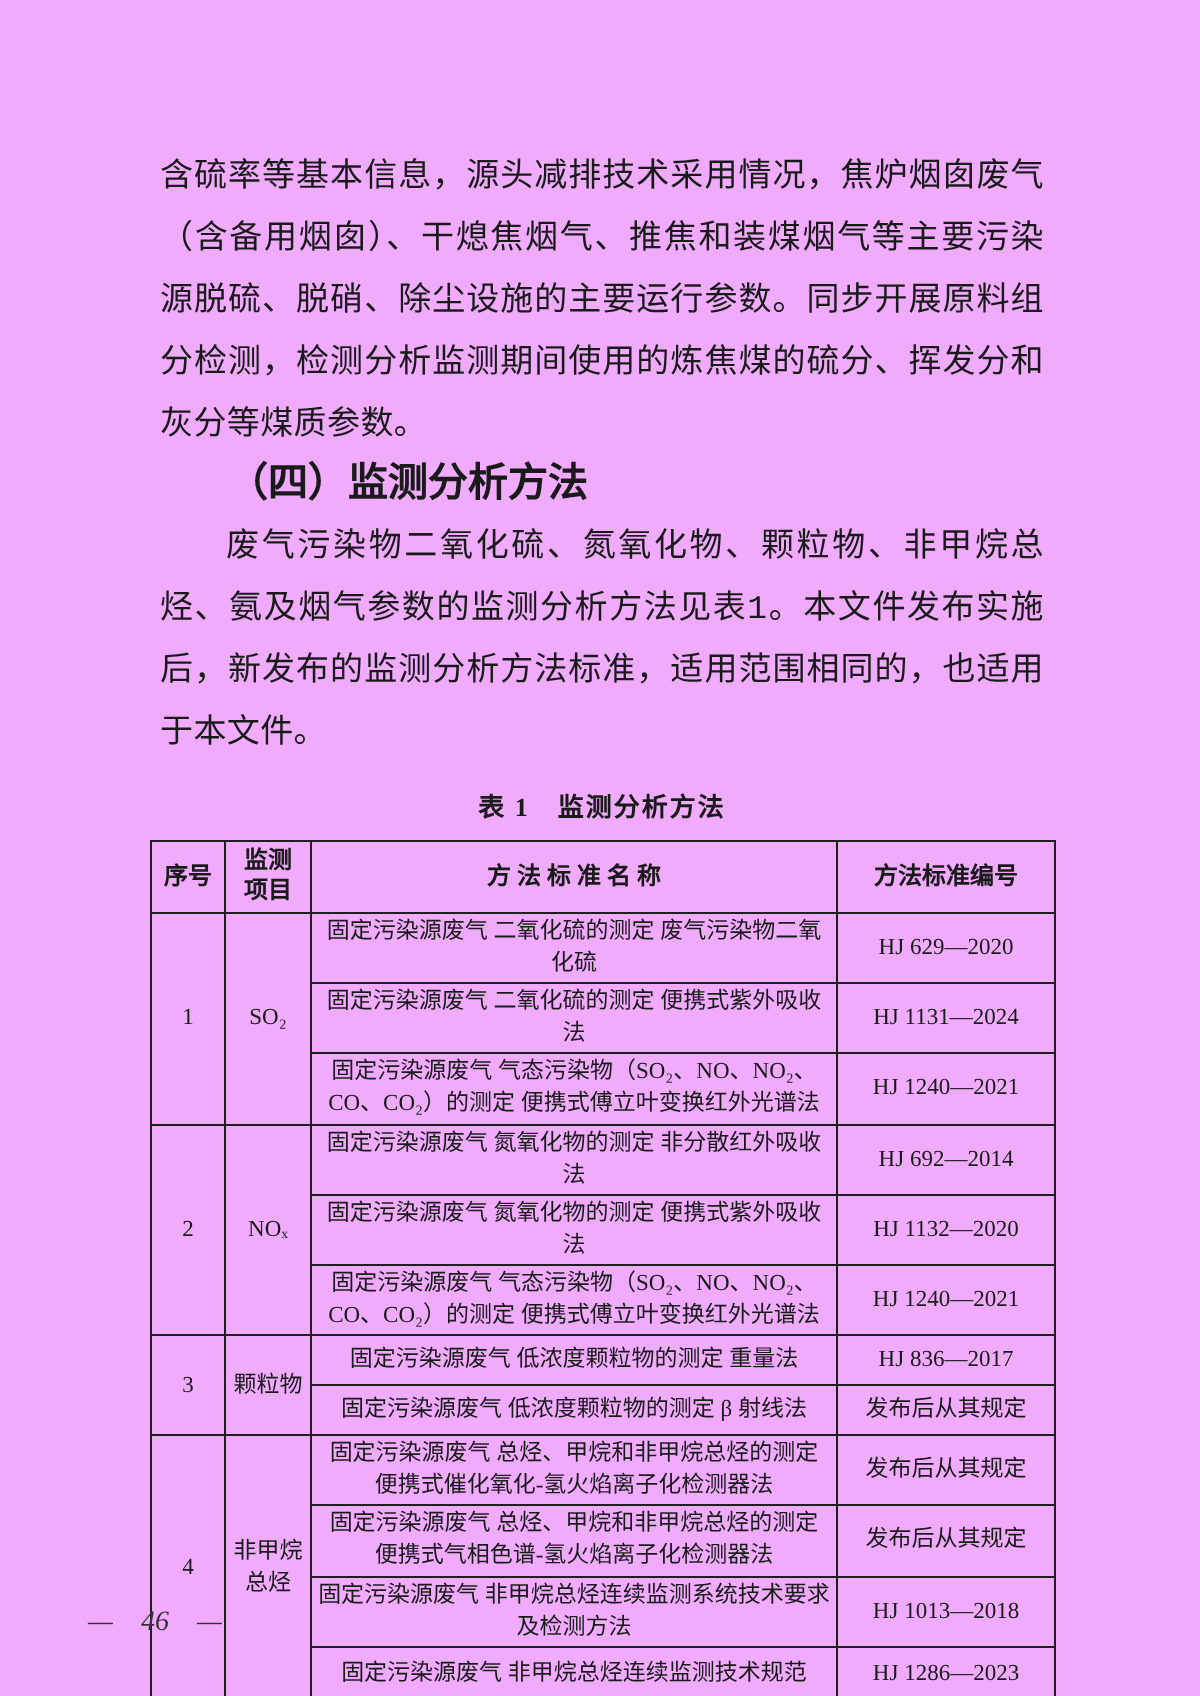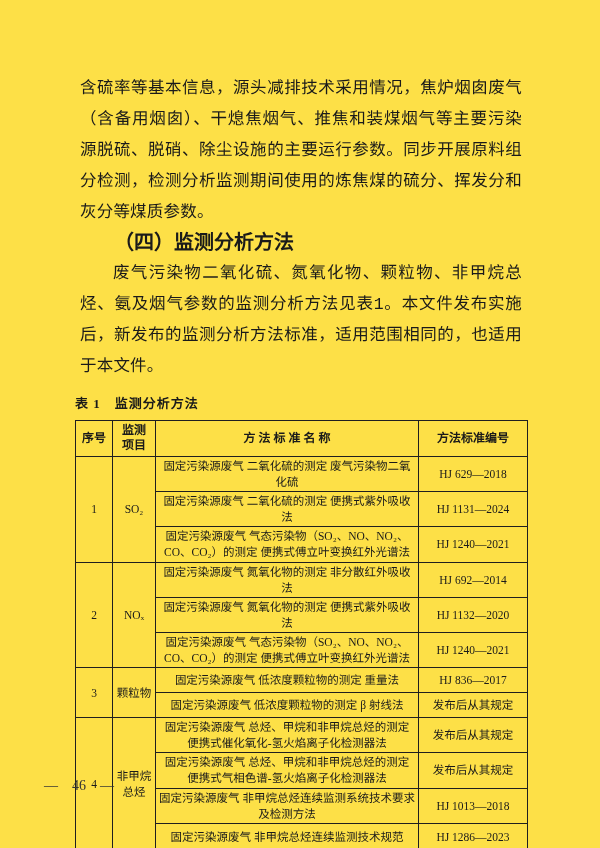--- a/index.html
+++ b/index.html
@@ -1,20 +1,20 @@
 <!DOCTYPE html>
 <html lang="zh-CN"><head>
 <meta charset="utf-8">
 <style>
   html, body { margin: 0; padding: 0; background: #ffffff; }
   .page {
     position: relative;
     width: 600px;
     height: 848px;
-    background: #fde047;
+    background: #f0abfc;
     font-family: "Liberation Serif", "DejaVu Serif", serif;
     color: #1a1a1a;
     overflow: hidden;
   }
   .content {
     position: absolute;
     left: 80px;
     top: 72px;
     width: 442px;
   }
@@ -32,20 +32,21 @@
     line-height: 31px;
     font-weight: bold;
     text-indent: 1.7em;
     margin: 0;
   }
   .table-block {
     margin-left: -5px;
     width: 452px;
   }
   .table-title {
+    text-align: center;
     font-weight: bold;
     font-size: 13px;
     margin: 11px 0 8px 0;
     letter-spacing: 1px;
   }
   table.methods {
     border-collapse: collapse;
     table-layout: fixed;
     width: 452px;
     border: 1.5px solid #1f1f1f;
@@ -65,23 +66,24 @@
   }
   .hdr-narrow { display: inline-block; width: 2em; line-height: 1.25; }
   .name-cell { text-align: center; }
   tr.rh-hdr { height: 36px; }
   tr.rh-s { height: 25px; }
   tr.rh-d { height: 34px; }
   tr.rh-last { height: 28px; }
   .footer {
     position: absolute;
     left: 44px;
-    top: 778px;
+    top: 804px;
     font-size: 14px;
     color: #333;
+    font-style: italic;
   }
   .footer .gap { display: inline-block; width: 14px; }
 </style>
 </head>
 <body>
 
 <div class="page">
   <div class="content">
     <p class="para">含硫率等基本信息，源头减排技术采用情况，焦炉烟囱废气（含备用烟囱）、干熄焦烟气、推焦和装煤烟气等主要污染源脱硫、脱硝、除尘设施的主要运行参数。同步开展原料组分检测，检测分析监测期间使用的炼焦煤的硫分、挥发分和灰分等煤质参数。</p>
     <p class="heading">（四）监测分析方法</p>
@@ -101,21 +103,21 @@
             <th>序号</th>
             <th><span class="hdr-narrow">监测项目</span></th>
             <th>方 法 标 准 名 称</th>
             <th>方法标准编号</th>
           </tr>
 
           <tr class="rh-s">
             <td rowspan="3">1</td>
             <td rowspan="3">SO₂</td>
             <td class="name-cell">固定污染源废气 二氧化硫的测定 废气污染物二氧化硫</td>
-            <td>HJ 629—2018</td>
+            <td>HJ 629—2020</td>
           </tr>
           <tr class="rh-s">
             <td class="name-cell">固定污染源废气 二氧化硫的测定 便携式紫外吸收法</td>
             <td>HJ 1131—2024</td>
           </tr>
           <tr class="rh-d">
             <td class="name-cell">固定污染源废气 气态污染物（SO₂、NO、NO₂、CO、CO₂）的测定 便携式傅立叶变换红外光谱法</td>
             <td>HJ 1240—2021</td>
           </tr>
 

